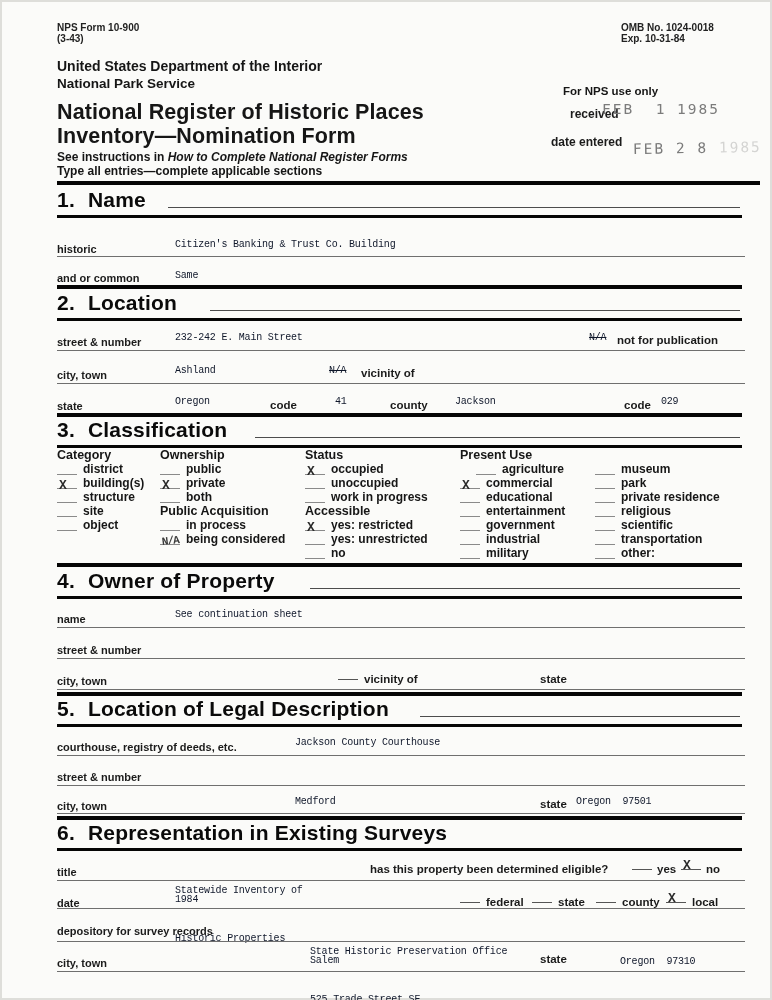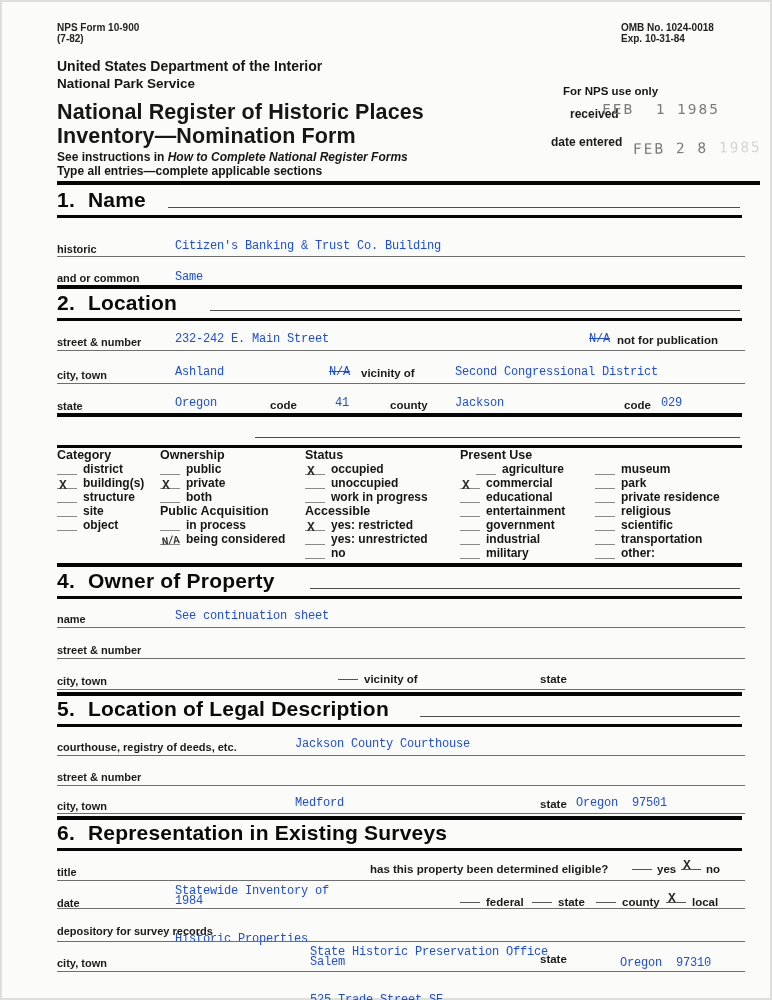--- a/index.html
+++ b/index.html
@@ -13,21 +13,21 @@
     position:relative; width:772px; height:1000px;
     background:#fbfbf9; overflow:hidden;
     box-shadow: inset 0 0 0 2px #dededa;
   }
   
   .lbl { position:absolute; font-size:11px; font-weight:bold; color:#1b1b1b; white-space:nowrap; }
   .lbl2 { position:absolute; font-size:11.5px; font-weight:bold; color:#1b1b1b; white-space:nowrap; }
   
   .val {
     position:absolute; font-family:"Liberation Mono","DejaVu Sans Mono",monospace;
-    font-size:12px; color:#1d4ed8; white-space:pre; letter-spacing:-0.2px;
+    font-size:10px; color:#0f172a; white-space:pre; letter-spacing:-0.2px;
   }
   .val2 { line-height:16px; }
   .strike { text-decoration:line-through; }
   
   .thin { position:absolute; height:0; border-top:1.3px solid #4d4d4d; }
   .thin.gray { border-top-color:#6f6f6f; }
   .bar { position:absolute; height:3.6px; background:#050505; }
   
   .sec { position:absolute; font-size:21px; font-weight:bold; letter-spacing:0.2px; color:#0a0a0a; white-space:nowrap; }
   .sec .num { display:inline-block; margin-right:13px; }
@@ -67,21 +67,21 @@
   }
   .blank .ckmark { bottom:-3px; }
 </style>
 </head>
 <body>
 
 <div class="page">
 
   <div class="meta" style="left:57px;top:22px">
     <div>NPS Form 10-900</div>
-    <div>(7-82)</div>
+    <div>(3-43)</div>
   </div>
   <div class="meta" style="left:621px;top:22px">
     <div>OMB No. 1024-0018</div>
     <div>Exp. 10-31-84</div>
   </div>
 
   <div class="dept" style="left:57px;top:58px">United States Department of the Interior</div>
   <div class="agency" style="left:57px;top:76px">National Park Service</div>
 
   <div class="npsuse" style="left:563px;top:85px">For NPS use only</div>
@@ -119,33 +119,33 @@
   <div class="lbl" style="left:57px;top:336px">street &amp; number</div>
   <div class="val" style="left:175px;top:332px">232-242 E. Main Street</div>
   <div class="val strike" style="left:589px;top:332px">N/A</div>
   <div class="lbl2" style="left:617px;top:334px">not for publication</div>
   <div class="thin gray" style="left:57px;top:350px;width:688px"></div>
 
   <div class="lbl" style="left:57px;top:369px">city, town</div>
   <div class="val" style="left:175px;top:365px">Ashland</div>
   <div class="val strike" style="left:329px;top:365px">N/A</div>
   <div class="lbl2" style="left:361px;top:367px">vicinity of</div>
-  <div class="val" style="left:455px;top:365px">Second Congressional District</div>
   <div class="thin gray" style="left:57px;top:383px;width:688px"></div>
 
   <div class="lbl" style="left:57px;top:400px">state</div>
   <div class="val" style="left:175px;top:396px">Oregon</div>
   <div class="lbl2" style="left:270px;top:399px">code</div>
   <div class="val" style="left:335px;top:396px">41</div>
   <div class="lbl2" style="left:390px;top:399px">county</div>
   <div class="val" style="left:455px;top:396px">Jackson</div>
   <div class="lbl2" style="left:624px;top:399px">code</div>
   <div class="val" style="left:661px;top:396px">029</div>
 
   <div class="bar" style="left:57px;top:413px;width:685px"></div>
+  <div class="sec" style="left:57px;top:418px"><span class="num">3.</span><span>Classification</span></div>
   <div class="thin" style="left:255px;top:437px;width:485px"></div>
   <div class="bar" style="left:57px;top:445px;width:685px;height:3px"></div>
 
   <div class="ckhdr" style="left:57px;top:448px">Category</div>
   <div class="ckhdr" style="left:160px;top:448px">Ownership</div>
   <div class="ckhdr" style="left:305px;top:448px">Status</div>
   <div class="ckhdr" style="left:460px;top:448px">Present Use</div>
 
   <div class="ck" style="left:57px;top:462px">
       <span class="ckline">

